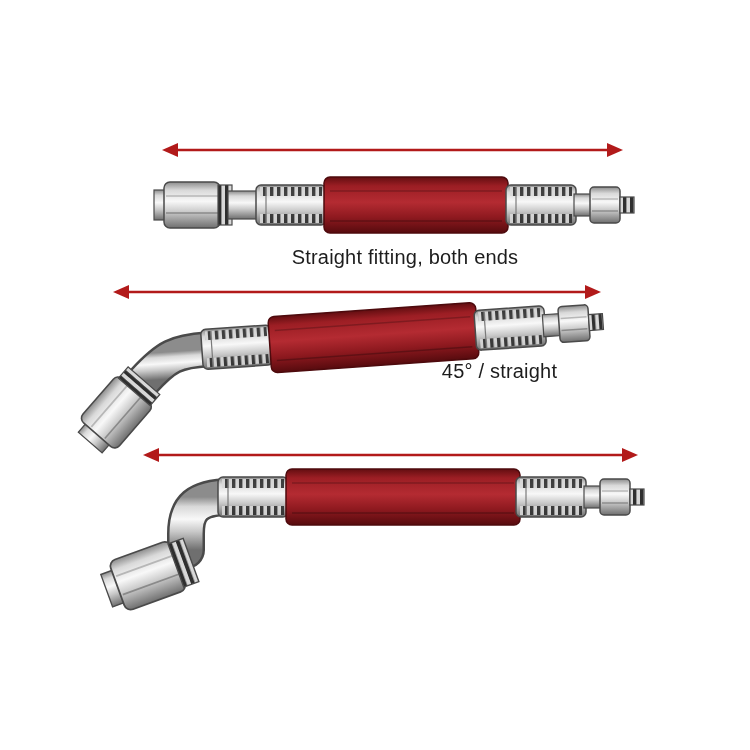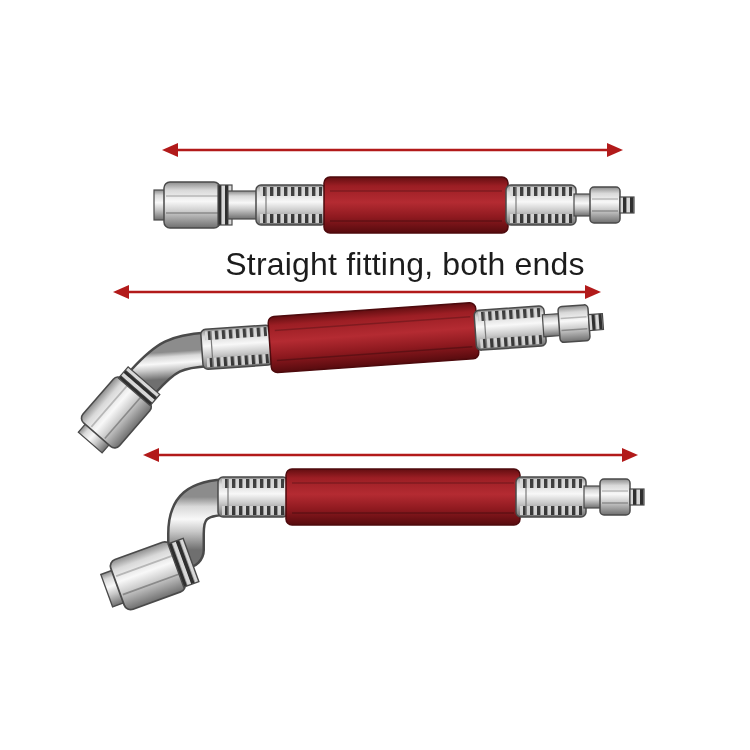--- a/index.html
+++ b/index.html
@@ -3,21 +3,21 @@
 <meta charset="utf-8">
 <style>
   html,body{margin:0;padding:0;background:#ffffff;}
   body{width:750px;height:750px;overflow:hidden;}
   .stage{
     position:relative;width:750px;height:750px;background:#ffffff;
     font-family:"Liberation Sans",sans-serif;
   }
   .stage svg{position:absolute;left:0;top:0;}
   .label{
-    position:absolute;color:#1c1c1c;font-size:32px;line-height:1.15;
+    position:absolute;color:#1c1c1c;font-size:20px;line-height:1.15;
     text-align:center;letter-spacing:0.2px;
   }
   .label-1{top:246px;left:155px;width:500px;}
   .label-2{top:360px;left:377px;width:245px;}
   .label-3{top:541px;left:366px;width:245px;}
 </style>
 </head>
 <body>
 
 <div class="stage">
@@ -116,15 +116,16 @@
       <rect x="286" y="469" width="234" height="56" rx="6" fill="url(#hoseRed)" stroke="#4d0a0d" stroke-width="1.5"></rect>
       <line x1="292" y1="483" x2="514" y2="483" stroke="rgba(0,0,0,0.22)" stroke-width="1.5"></line>
       <line x1="292" y1="513" x2="514" y2="513" stroke="rgba(0,0,0,0.25)" stroke-width="1.5"></line>
       <use href="#ferrule" transform="translate(516,477)"></use>
       <use href="#maleEnd" transform="translate(584,497)"></use>
     </g>
   </svg>
 
   <div class="label label-1">Straight fitting, both ends</div>
 
+  <div class="label label-2">45° / straight</div>
 
 
 </div>
 
 </body></html>

